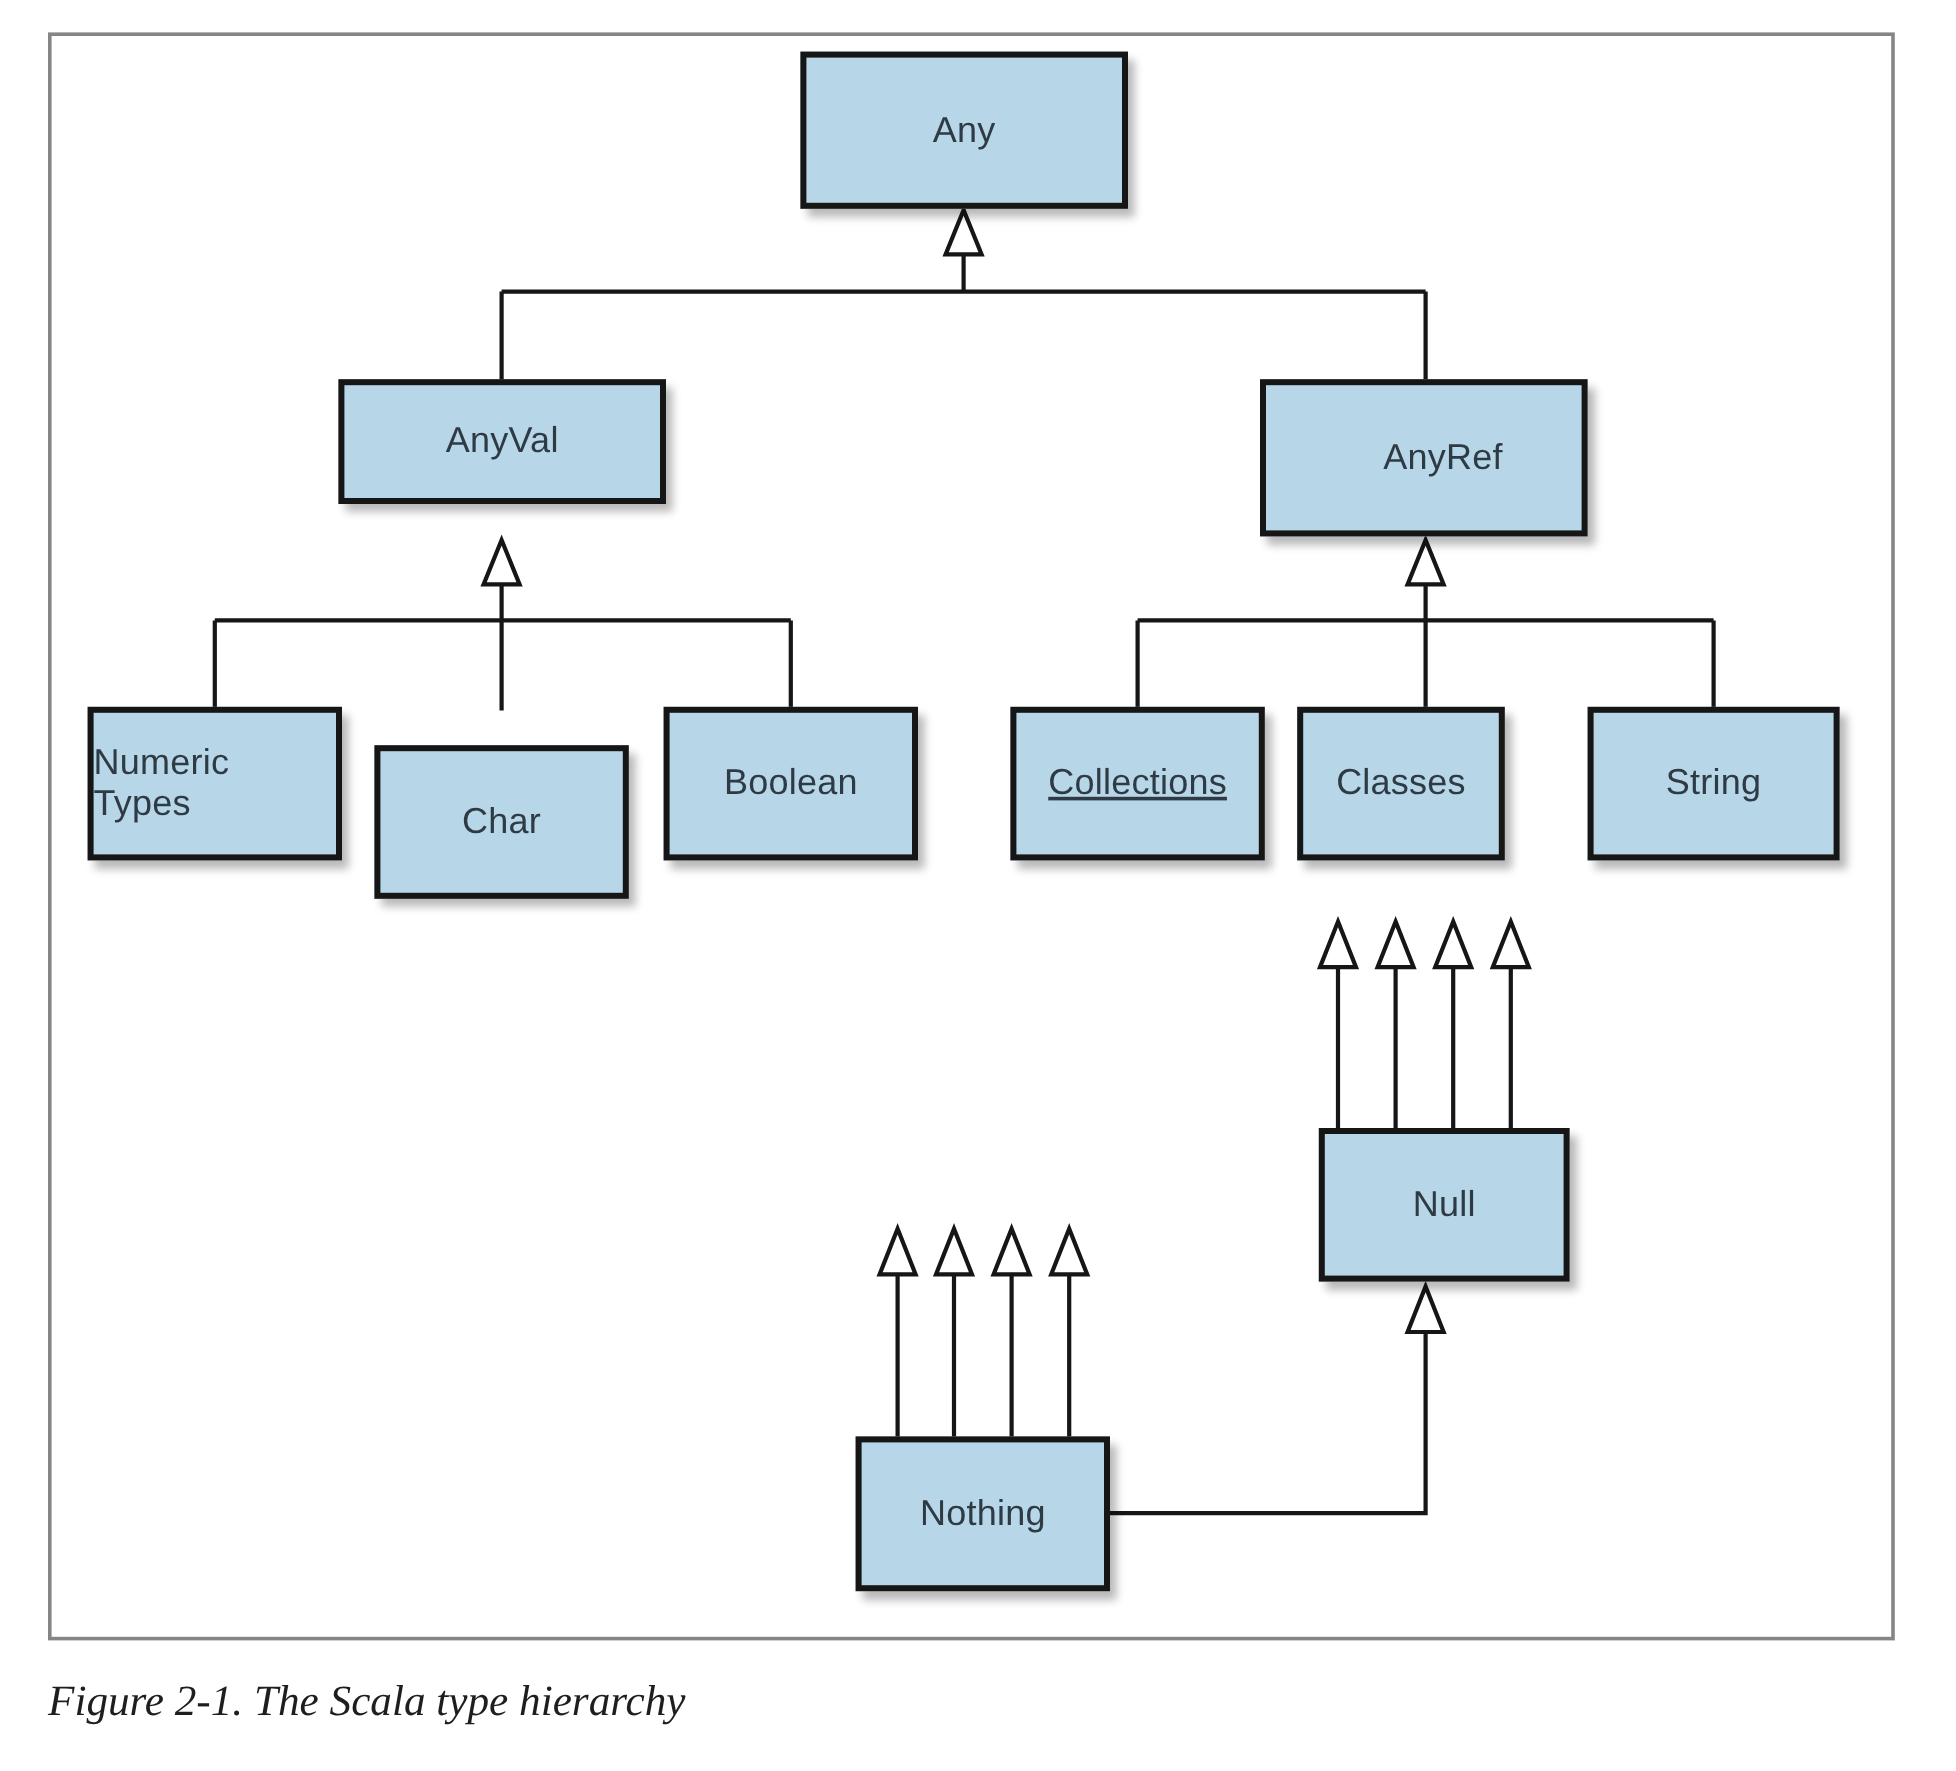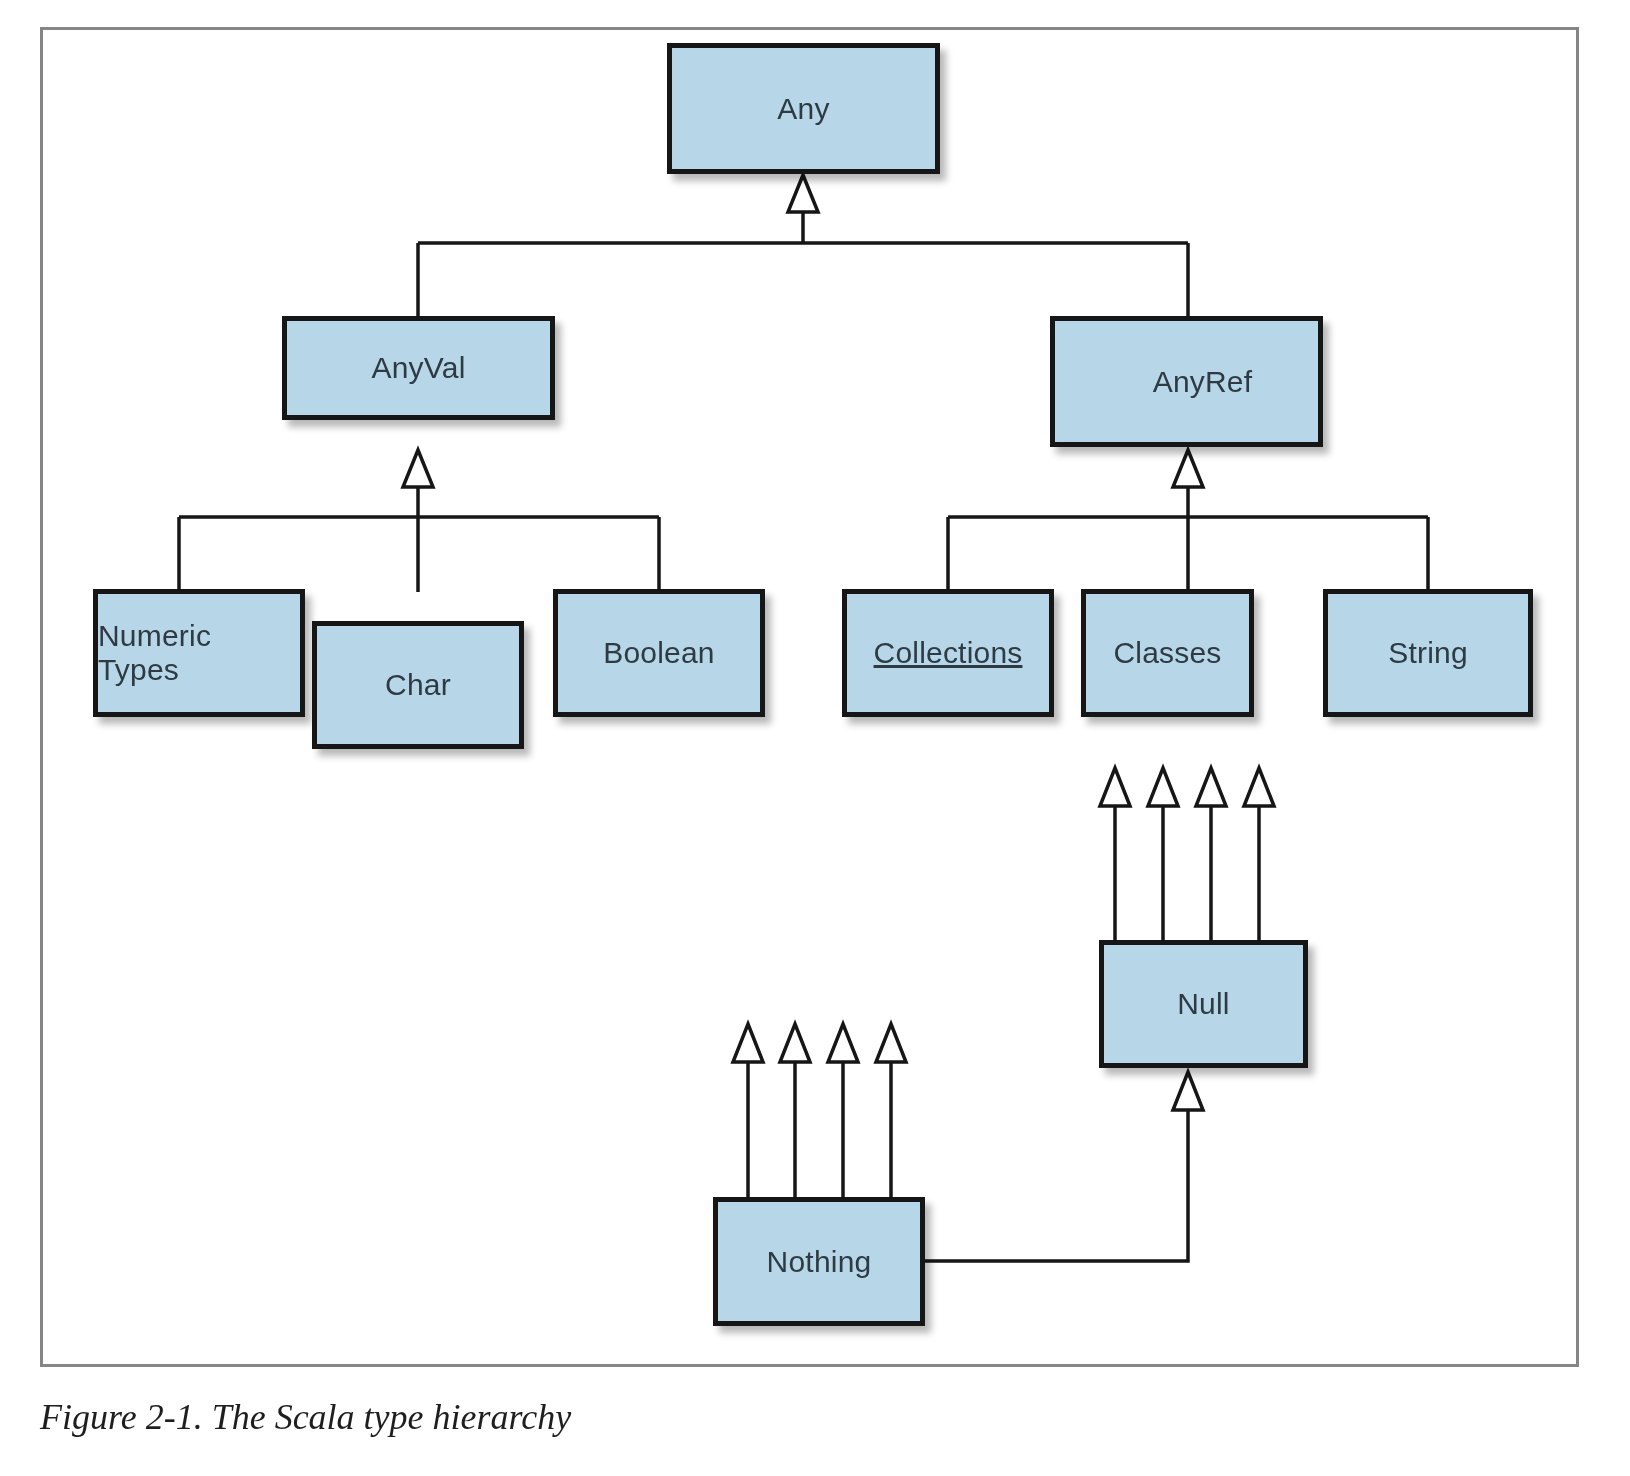--- a/index.html
+++ b/index.html
@@ -118,21 +118,21 @@
   </div>
 
   <div class="node" style="left:282px;top:316px;width:273px;height:104px;">
     <span>AnyVal</span>
   </div>
 
   <div class="node" style="left:1050px;top:316px;width:273px;height:131px;padding-left:32px;">
     <span>AnyRef</span>
   </div>
 
-  <div class="node" style="left:73px;top:589px;width:212px;height:128px;margin-left:20px;">
+  <div class="node" style="left:73px;top:589px;width:212px;height:128px;">
     <span>Numeric Types</span>
   </div>
 
   <div class="node" style="left:312px;top:589px;width:212px;height:128px;margin-top:32px;">
     <span>Char</span>
   </div>
 
   <div class="node" style="left:553px;top:589px;width:212px;height:128px;">
     <span>Boolean</span>
   </div>

